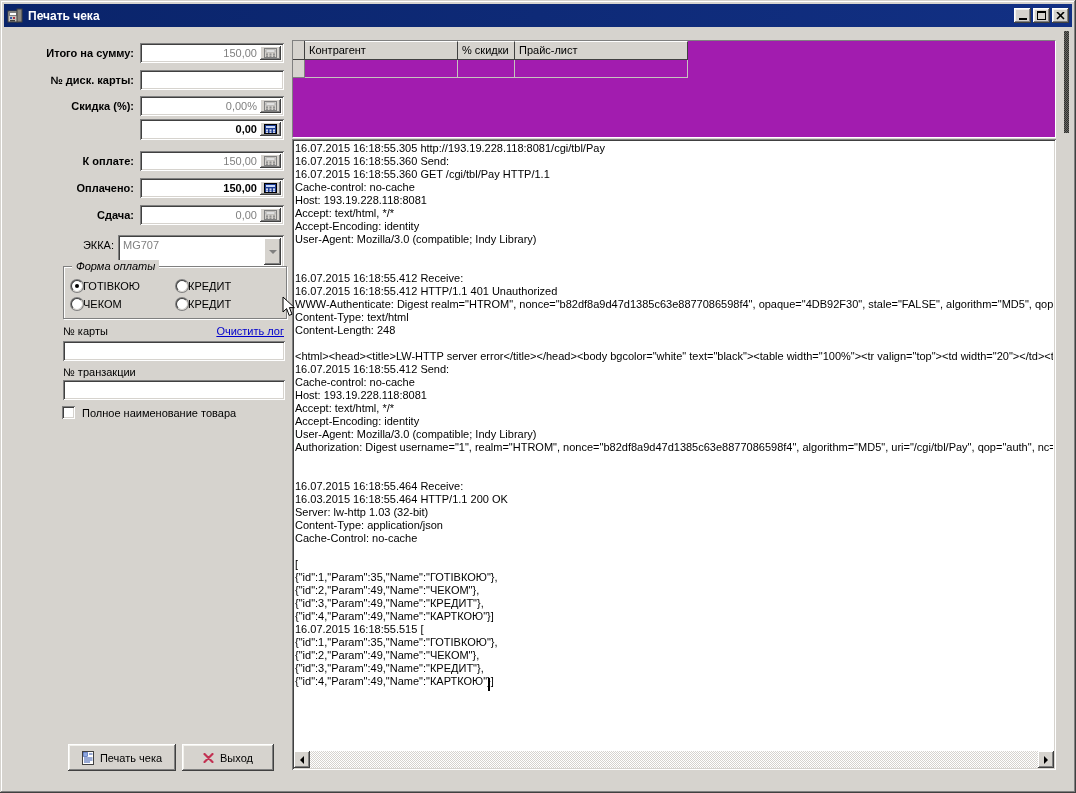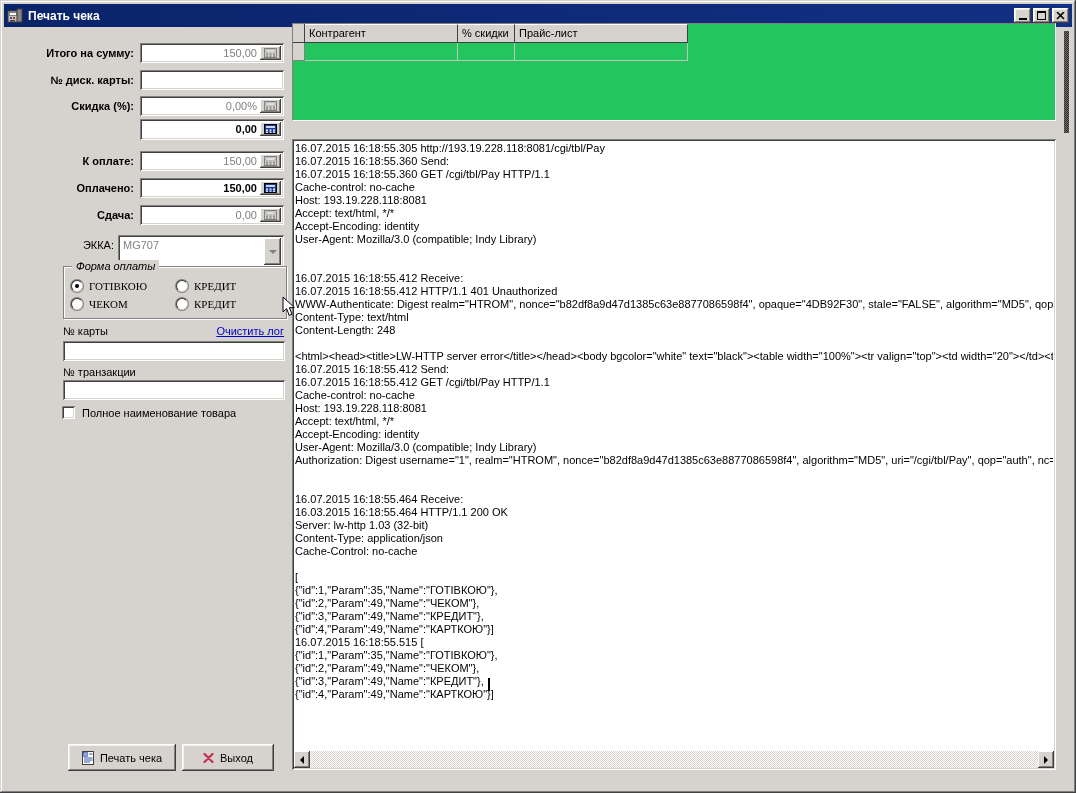--- a/index.html
+++ b/index.html
@@ -51,31 +51,31 @@
     position: absolute; right: 3px; top: 3px; bottom: 3px; width: 17px; background: #D6D3CE;
     display: flex; align-items: center; justify-content: center;
     box-shadow: inset -1px -1px 0 #404040, inset 1px 1px 0 #fff, inset -2px -2px 0 #808080;
   }
   .tri-down { width: 0; height: 0; border-left: 4px solid transparent; border-right: 4px solid transparent; border-top: 4px solid #808080; }
   .groupbox {
     position: absolute; left: 63px; top: 266px; width: 224px; height: 53px;
     border: 1px solid #808080; box-shadow: inset 1px 1px 0 #fff, 1px 1px 0 #fff; font-style: italic;
   }
   .groupbox .legend { position: absolute; top: -7px; left: 8px; background: #D6D3CE; padding: 0 4px; }
-  .radio-row { position: absolute; display: flex; gap: 6px; align-items: center; height: 14px; font-family: Liberation Serif, serif; }
+  .radio-row { position: absolute; display: flex; align-items: center; height: 14px; }
   .rb {
     width: 12px; height: 12px; border-radius: 50%; background: #fff; flex: none;
     border: 1px solid; border-color: #404040 #D6D3CE #D6D3CE #404040;
     box-shadow: 0 0 0 1px #808080; display: flex; align-items: center; justify-content: center;
   }
   .rb.checked::after { content: ""; width: 4px; height: 4px; border-radius: 50%; background: #000; }
   .link { position: absolute; color: #0000CC; text-decoration: underline; }
   .checkbox { position: absolute; width: 13px; height: 13px; }
   .btn { position: absolute; display: flex; align-items: center; justify-content: center; gap: 6px; font-size: 11px; }
-  .grid { position: absolute; left: 292px; top: 23px; width: 764px; height: 98px; background: #22c55e;
+  .grid { position: absolute; left: 292px; top: 40px; width: 764px; height: 98px; background: #a21caf;
           border: 1px solid; border-color: #808080 #fff #fff #808080; }
   .grid-header { display: flex; height: 19px; }
   .gh-sel { width: 12px; background: #D6D3CE; border-right: 1px solid #404040; border-bottom: 1px solid #404040; }
   .gh-cell { background: #D6D3CE; border-right: 1px solid #404040; border-bottom: 1px solid #404040;
              border-top: 1px solid #fff; padding: 2px 0 0 4px; }
   .grid-row { display: flex; height: 18px; }
   .gr-sel { width: 12px; background: #D6D3CE; border-right: 1px solid #808080; border-bottom: 1px solid #808080; }
   .gr-cell { border-right: 1px solid #C6C3BE; border-bottom: 1px solid #C6C3BE; }
   .memo { position: absolute; left: 292px; top: 139px; width: 764px; height: 631px; overflow: hidden; }
   .memo-text { position: absolute; left: 3px; top: 3px; right: 3px; bottom: 21px; overflow: hidden; }
@@ -332,21 +332,20 @@
         <div class="log-line"></div>
         <div class="log-line"></div>
         <div class="log-line">16.07.2015 16:18:55.412 Receive:</div>
         <div class="log-line">16.07.2015 16:18:55.412 HTTP/1.1 401 Unauthorized</div>
         <div class="log-line">WWW-Authenticate: Digest realm="HTROM", nonce="b82df8a9d47d1385c63e8877086598f4", opaque="4DB92F30", stale="FALSE", algorithm="MD5", qop="auth"</div>
         <div class="log-line">Content-Type: text/html</div>
         <div class="log-line">Content-Length: 248</div>
         <div class="log-line"></div>
         <div class="log-line">&lt;html&gt;&lt;head&gt;&lt;title&gt;LW-HTTP server error&lt;/title&gt;&lt;/head&gt;&lt;body bgcolor="white" text="black"&gt;&lt;table width="100%"&gt;&lt;tr valign="top"&gt;&lt;td width="20"&gt;&lt;/td&gt;&lt;td width=</div>
         <div class="log-line">16.07.2015 16:18:55.412 Send:</div>
-        <div class="log-line">16.07.2015 16:18:55.412 GET /cgi/tbl/Pay HTTP/1.1</div>
         <div class="log-line">Cache-control: no-cache</div>
         <div class="log-line">Host: 193.19.228.118:8081</div>
         <div class="log-line">Accept: text/html, */*</div>
         <div class="log-line">Accept-Encoding: identity</div>
         <div class="log-line">User-Agent: Mozilla/3.0 (compatible; Indy Library)</div>
         <div class="log-line">Authorization: Digest username="1", realm="HTROM", nonce="b82df8a9d47d1385c63e8877086598f4", algorithm="MD5", uri="/cgi/tbl/Pay", qop="auth", nc=00000001</div>
         <div class="log-line"></div>
         <div class="log-line"></div>
         <div class="log-line">16.07.2015 16:18:55.464 Receive:</div>
         <div class="log-line">16.03.2015 16:18:55.464 HTTP/1.1 200 OK</div>

